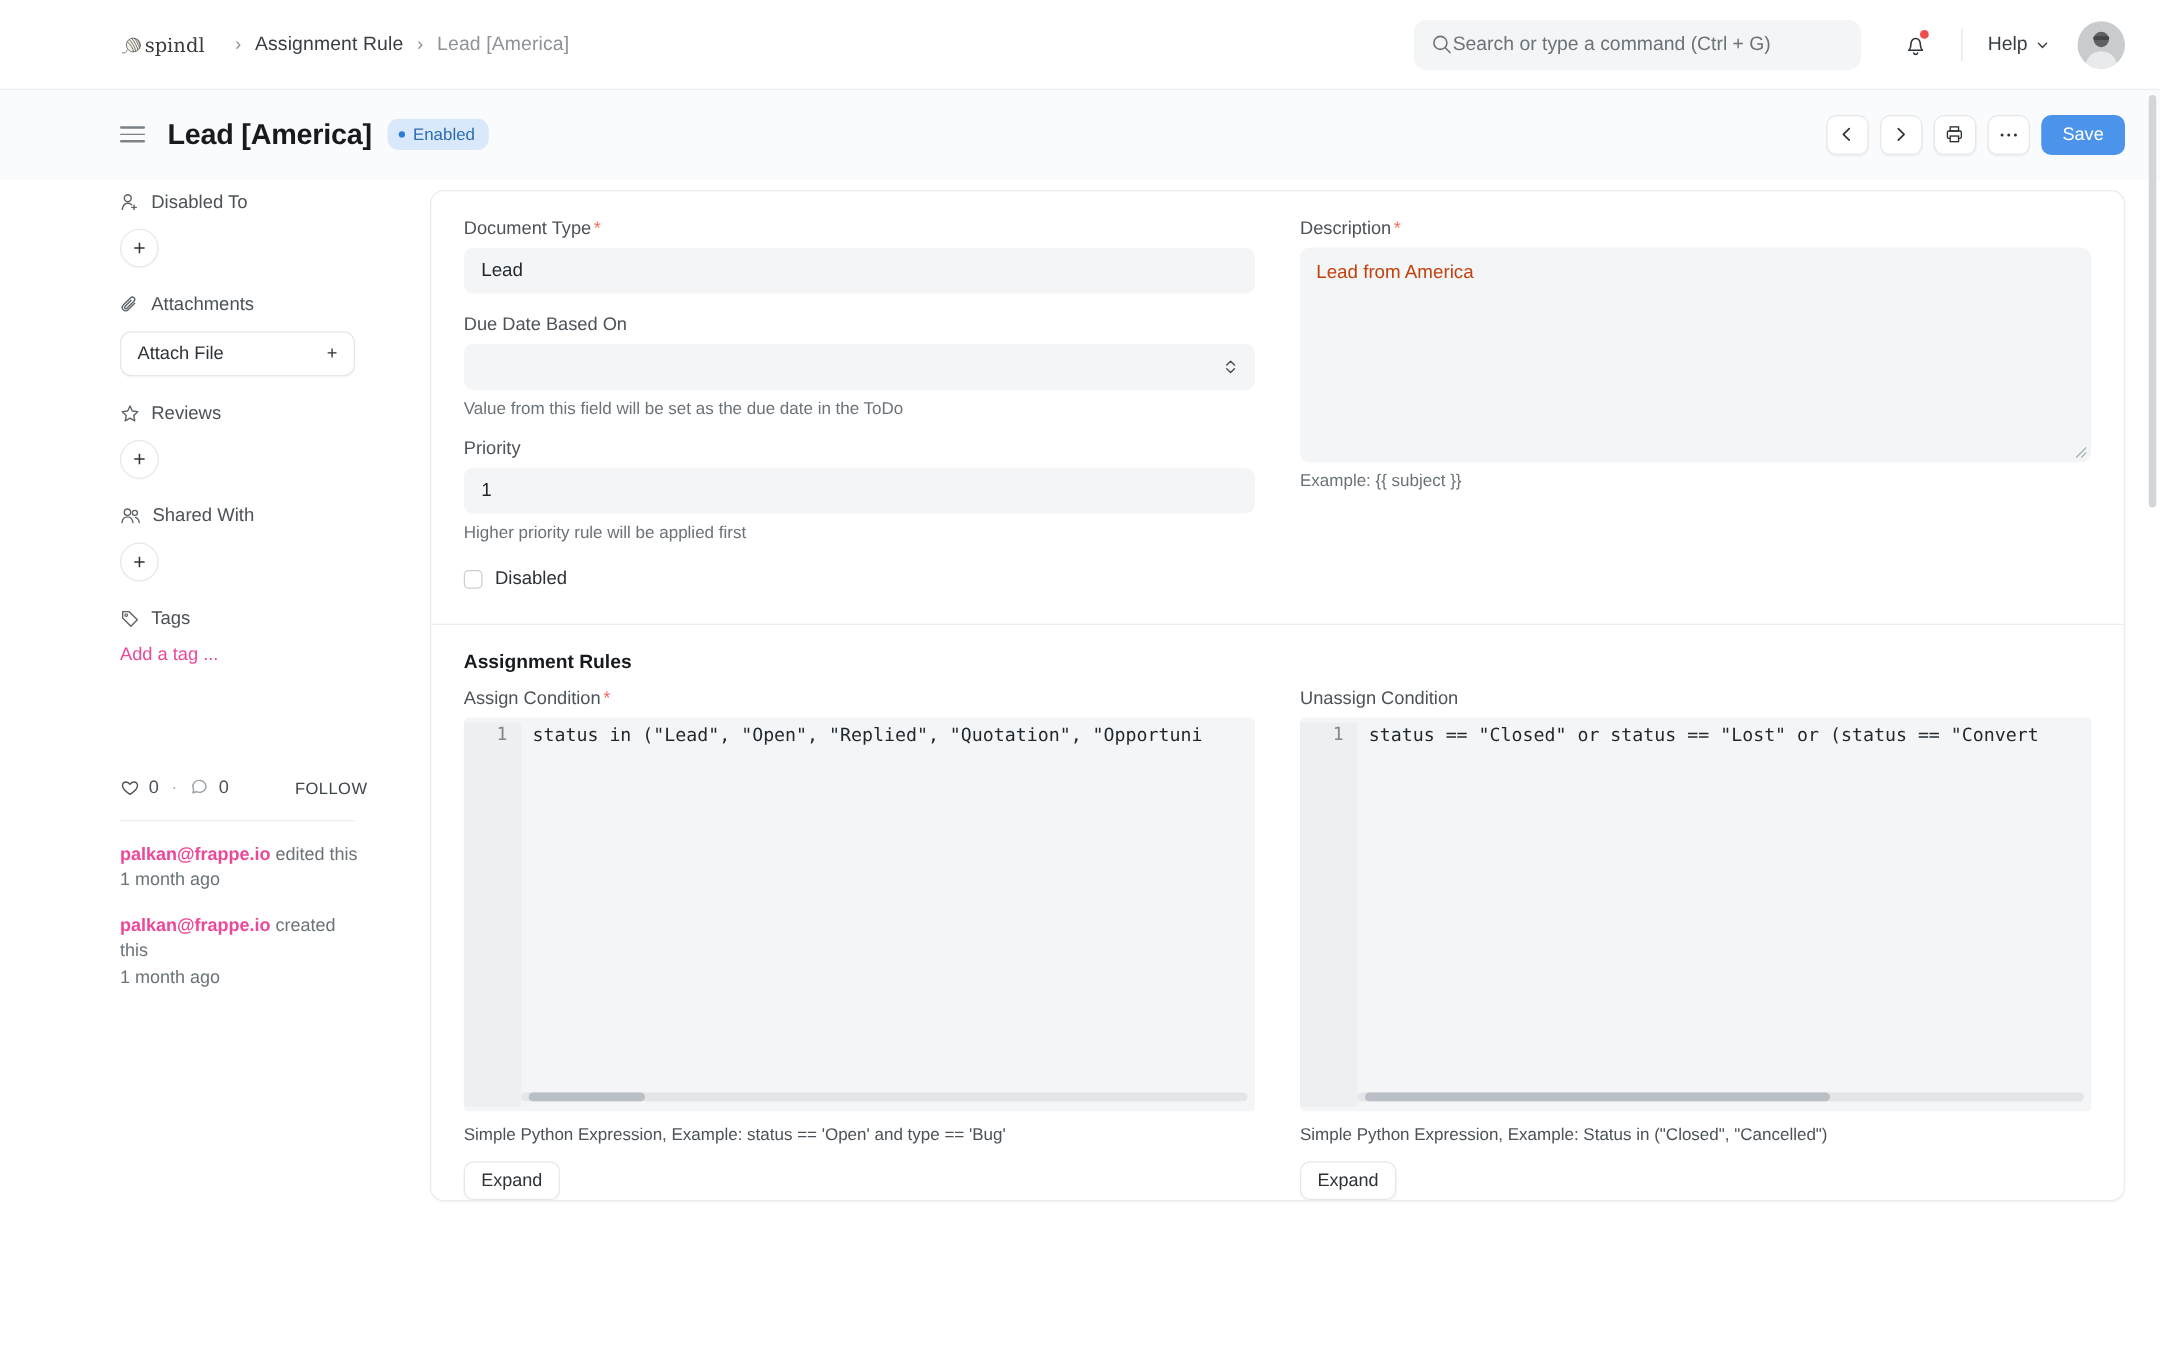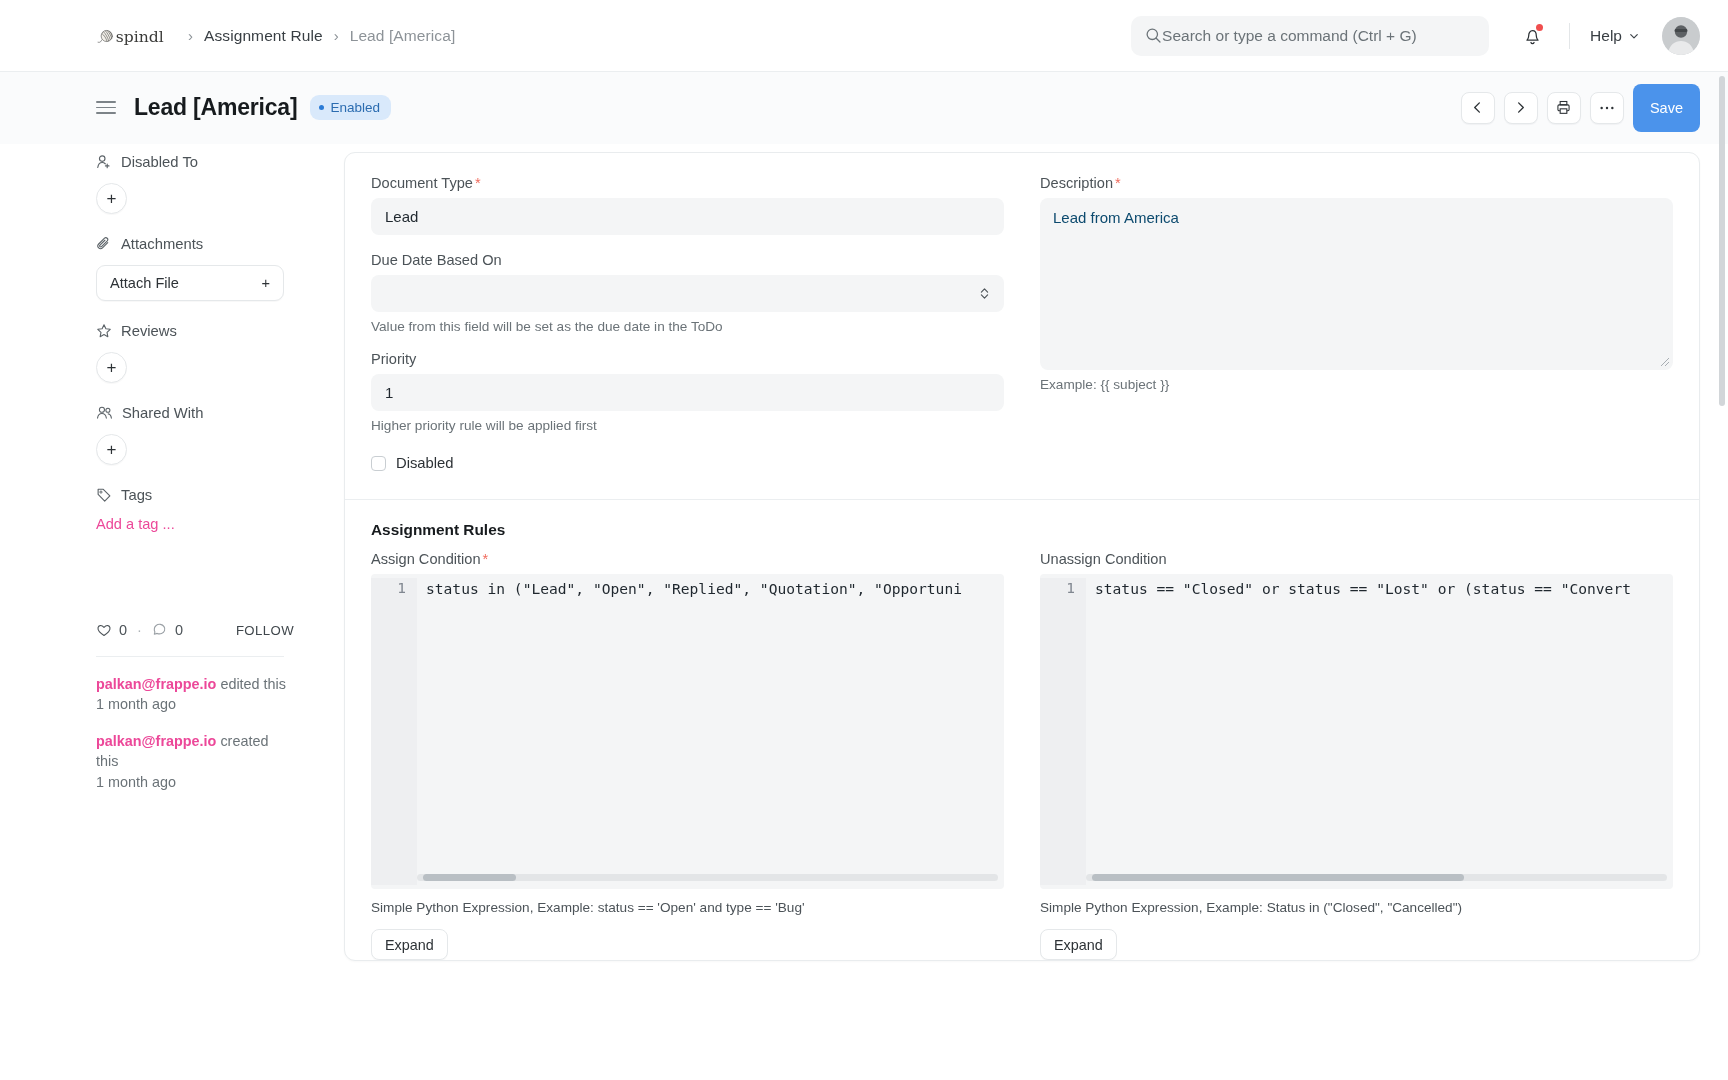--- a/index.html
+++ b/index.html
@@ -90,21 +90,21 @@
   .head-actions { margin-left: auto; display: flex; align-items: center; gap: 9px; }
   .icon-btn {
     width: 34px; height: 32px;
     background: #ffffff; border: 1px solid #e5e8ea;
     border-radius: 8px;
     display: flex; align-items: center; justify-content: center;
     cursor: pointer;
     box-shadow: 0 1px 1px rgba(16,24,40,.04);
   }
   .save-btn {
-    height: 48px; padding: 0 17px;
+    height: 32px; padding: 0 17px;
     background: #4b93eb; color: #fff;
     border: none; border-radius: 8px;
     font-size: 14.5px; font-family: inherit;
     cursor: pointer;
     display:flex; align-items:center;
   }
 
   
   .page {
     display: flex;
@@ -182,21 +182,21 @@
     display: flex; align-items: center;
     padding: 0 13px;
     font-size: 15px; color: #1f272e;
   }
   .input.select { justify-content: space-between; }
   .helper { font-size: 13.6px; color: #6b7378; margin-top: 7px; }
   .textarea {
     width: 100%; height: 172px;
     background: #f4f5f6; border-radius: 8px;
     padding: 11px 13px;
-    font-size: 15px; color: #0c4a6e;
+    font-size: 15px; color: #c2410c;
     position: relative;
   }
   .resize-grip {
     position: absolute; right: 3px; bottom: 3px;
     width: 10px; height: 10px;
   }
   .check-row { display: flex; align-items: center; gap: 10px; margin-top: 22px; }
   .checkbox {
     width: 15px; height: 15px; border-radius: 4px;
     border: 1.4px solid #c9ced2; background: #fff;

